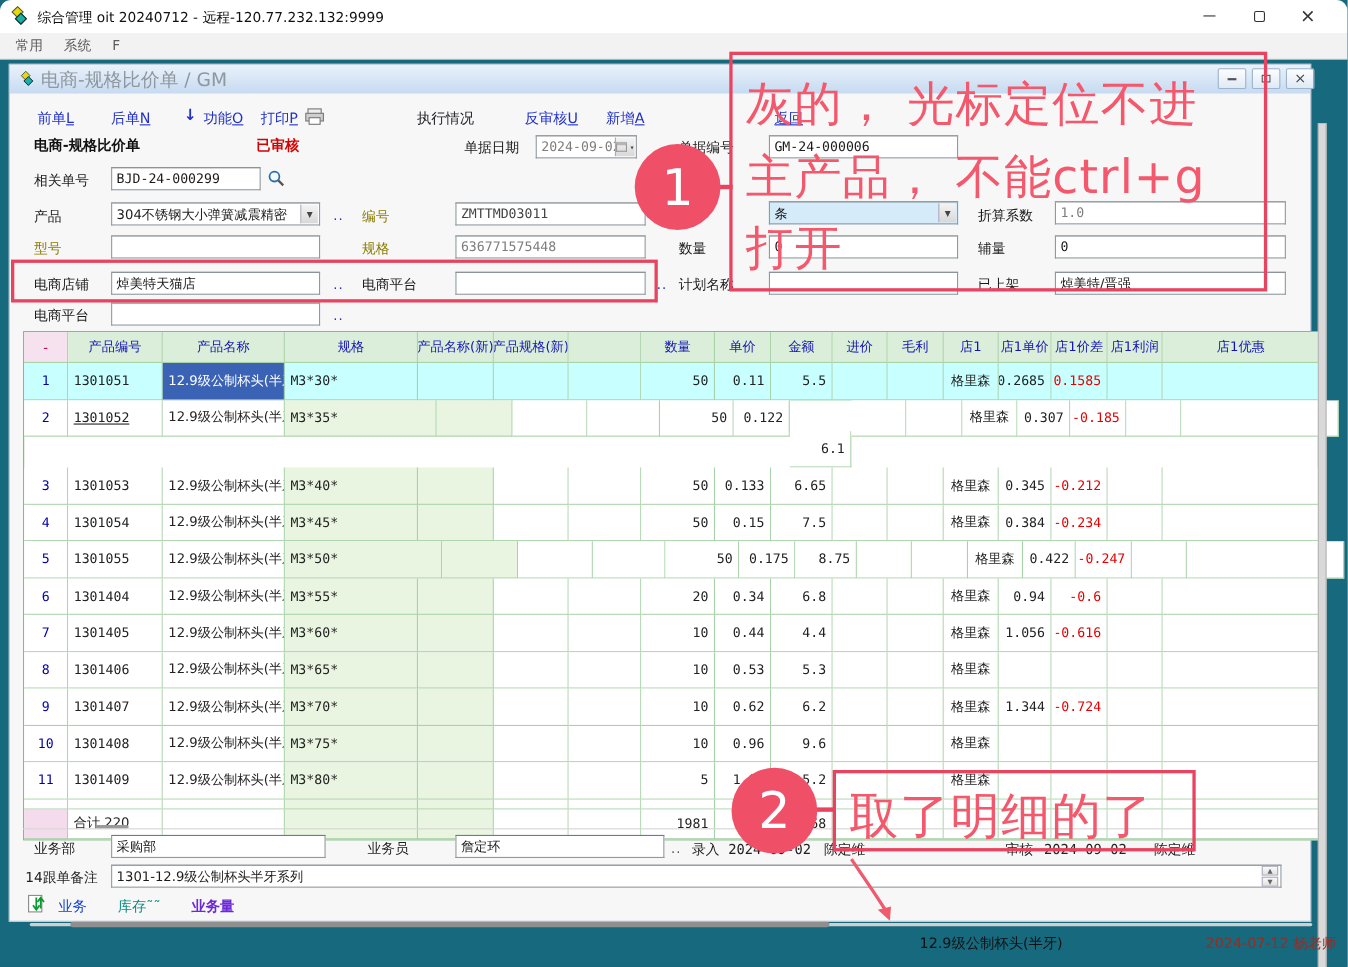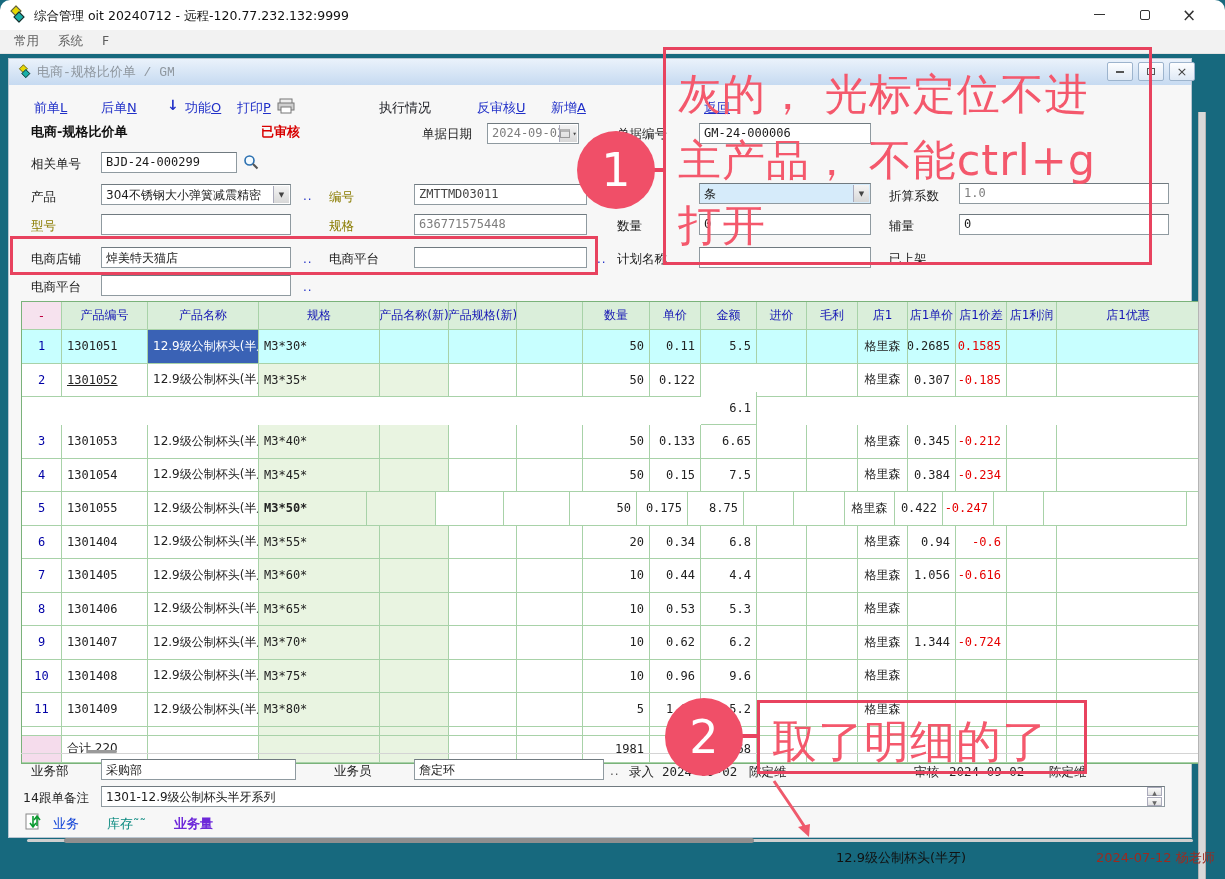--- a/index.html
+++ b/index.html
@@ -21,21 +21,21 @@
   
   .appicon { width:16px; height:16px; }
   .appicon .d1,.appicon .d2 { position:absolute; width:8px; height:8px; transform:rotate(45deg); }
   .appicon .d1 { left:2px; top:0; background:#e8d900; border:1px solid #555; }
   .appicon .d2 { left:5px; top:6px; background:#18b0a8; border:1px solid #222; }
 
   
   #mdi { left:0; top:54px; width:1225px; height:825px; background:#17697e; }
   #child { left:8px; top:4px; width:1184px; height:780px; background:#f7f7f7; border:1px solid #b9c6d2; }
   #child-title { left:0; top:0; width:1182px; height:26px; background:linear-gradient(#eaf2fb,#c6daf1); display:flex; align-items:center; }
-  #child-title-text { margin-left:28px; color:#8f979f; font-size:13px;font-family:Liberation Mono, monospace; }
+  #child-title-text { margin-left:28px; color:#8f979f; font-size:17px; }
   .cbtn { top:3px; width:26px; height:19px; background:linear-gradient(#fdfeff,#dfe9f5); border:1px solid #9db4cd; border-radius:2px; display:flex; align-items:center; justify-content:center; font-size:10px; color:#444; }
   .cbtn .bar { width:8px; height:2px; background:#555; }
   .cbtn .sq { width:8px; height:7px; border:1.4px solid #555; }
 
   
   .tbtn { position:absolute; top:40px; font-size:13px; color:#2130c8; white-space:nowrap; cursor:default; }
   .tbtn .hk { text-decoration:underline; }
   .tbtn.plain { color:#23242a; }
   .tbtn.link { text-decoration:underline; }
   .dn-arrow { position:absolute; top:38px; color:#2130c8; font-weight:bold; font-size:14px; }
@@ -156,21 +156,21 @@
         <rect x="3" y="1" width="12" height="5" fill="#eee" stroke="#777"></rect>
         <rect x="1" y="5" width="16" height="7" fill="#cfcfcf" stroke="#777"></rect>
         <rect x="4" y="9" width="10" height="6" fill="#fff" stroke="#777"></rect>
       </svg>
       <a class="tbtn plain" style="left:370px;">执行情况</a>
       <a class="tbtn" style="left:468px;"><span>反审核</span><span class="hk">U</span></a>
       <a class="tbtn" style="left:542px;"><span>新增</span><span class="hk">A</span></a>
       <a class="tbtn link" style="left:695px;">返回</a>
 
       <div class="formtitle" style="left:22px;top:64px;">电商-规格比价单</div>
-      <div class="redbold" style="left:252px;top:64px;">已审核</div>
+      <div class="redbold" style="left:224px;top:64px;">已审核</div>
       <div class="lbl" style="left:413px;top:67px;">单据日期</div>
       <div class="fld grey mono" style="left:478px;top:64px;width:92px;padding-right:20px;">
         <span>2024-09-02</span>
         <span class="combo-btn" style="width:18px;"><span class="cal-ic"></span>▾</span>
       </div>
       <div class="lbl" style="left:608px;top:67px;">单据编号</div>
       <div class="fld mono" style="left:690px;top:64px;width:172px;">GM-24-000006</div>
 
       <div class="lbl" style="left:22px;top:97px;">相关单号</div>
       <div class="fld mono" style="left:92px;top:93px;width:136px;">BJD-24-000299</div>
@@ -205,20 +205,21 @@
 
       <div class="lbl" style="left:22px;top:192px;">电商店铺</div>
       <div class="fld" style="left:92px;top:188px;width:190px;">焯美特天猫店</div>
       <div class="dots" style="left:294px;top:193px;">..</div>
       <div class="lbl" style="left:320px;top:192px;">电商平台</div>
       <div class="fld" style="left:405px;top:188px;width:173px;"></div>
       <div class="dots" style="left:588px;top:193px;">..</div>
       <div class="lbl" style="left:608px;top:192px;">计划名称</div>
       <div class="fld" style="left:690px;top:188px;width:172px;"></div>
       <div class="lbl" style="left:880px;top:192px;">已上架</div>
+      <div class="fld" style="left:950px;top:188px;width:210px;">焯美特/晋强</div>
 
       <div class="lbl" style="left:22px;top:220px;">电商平台</div>
       <div class="fld" style="left:92px;top:216px;width:190px;"></div>
       <div class="dots" style="left:294px;top:221px;">..</div>
 
       <div id="grid">
           <div class="g-row g-head">
             <div class="g-hcell first" style="width: 40px;">-</div>
             <div class="g-hcell" style="width: 86px;">产品编号</div>
             <div class="g-hcell" style="width: 111px;">产品名称</div>
@@ -253,21 +254,21 @@
             <div class="g-cell a-center sel" style="width: 50px;">格里森</div>
             <div class="g-cell a-right sel mono" style="width: 48px;">0.2685</div>
             <div class="g-cell a-right sel neg mono" style="width: 51px;">-0.1585</div>
             <div class="g-cell a-right sel" style="width: 50px;"></div>
             <div class="g-cell a-center sel" style="width: 143px;"></div>
           </div>
           <div class="g-row ">
             <div class="g-cell a-center rowno mono" style="width: 40px;">2</div>
             <div class="g-cell a-left mono" style="width: 86px; text-decoration: underline;">1301052</div>
             <div class="g-cell a-left" style="width: 111px;">12.9级公制杯头(半牙)</div>
-            <div class="g-cell a-left tint mono" style="width: 121px;">M3*35*</div>
+            <div class="g-cell a-left tint mono" style="width: 138px;">M3*35*</div>
             <div class="g-cell a-left tint" style="width: 69px;"></div>
             <div class="g-cell a-left" style="width: 68px;"></div>
             <div class="g-cell a-left" style="width: 66px;"></div>
             <div class="g-cell a-right mono" style="width: 67px;">50</div>
             <div class="g-cell a-right mono" style="width: 51px;">0.122</div>
             <div class="g-cell a-right mono" style="width: 56px; margin-top: 28px;">6.1</div>
             <div class="g-cell a-right" style="width: 50px;"></div>
             <div class="g-cell a-right" style="width: 51px;"></div>
             <div class="g-cell a-center" style="width: 50px;">格里森</div>
             <div class="g-cell a-right mono" style="width: 48px;">0.307</div>
@@ -310,21 +311,21 @@
             <div class="g-cell a-center" style="width: 50px;">格里森</div>
             <div class="g-cell a-right mono" style="width: 48px;">0.384</div>
             <div class="g-cell a-right neg mono" style="width: 51px;">-0.234</div>
             <div class="g-cell a-right" style="width: 50px;"></div>
             <div class="g-cell a-center" style="width: 143px;"></div>
           </div>
           <div class="g-row ">
             <div class="g-cell a-center rowno mono" style="width: 40px;">5</div>
             <div class="g-cell a-left mono" style="width: 86px;">1301055</div>
             <div class="g-cell a-left" style="width: 111px;">12.9级公制杯头(半牙)</div>
-            <div class="g-cell a-left tint mono" style="width: 108px; font-weight: bold;">M3*50*</div>
+            <div class="g-cell a-left tint mono" style="width: 143px;">M3*50*</div>
             <div class="g-cell a-left tint" style="width: 69px;"></div>
             <div class="g-cell a-left" style="width: 68px;"></div>
             <div class="g-cell a-left" style="width: 66px;"></div>
             <div class="g-cell a-right mono" style="width: 67px;">50</div>
             <div class="g-cell a-right mono" style="width: 51px;">0.175</div>
             <div class="g-cell a-right mono" style="width: 56px;">8.75</div>
             <div class="g-cell a-right" style="width: 50px;"></div>
             <div class="g-cell a-right" style="width: 51px;"></div>
             <div class="g-cell a-center" style="width: 50px;">格里森</div>
             <div class="g-cell a-right mono" style="width: 48px;">0.422</div>

